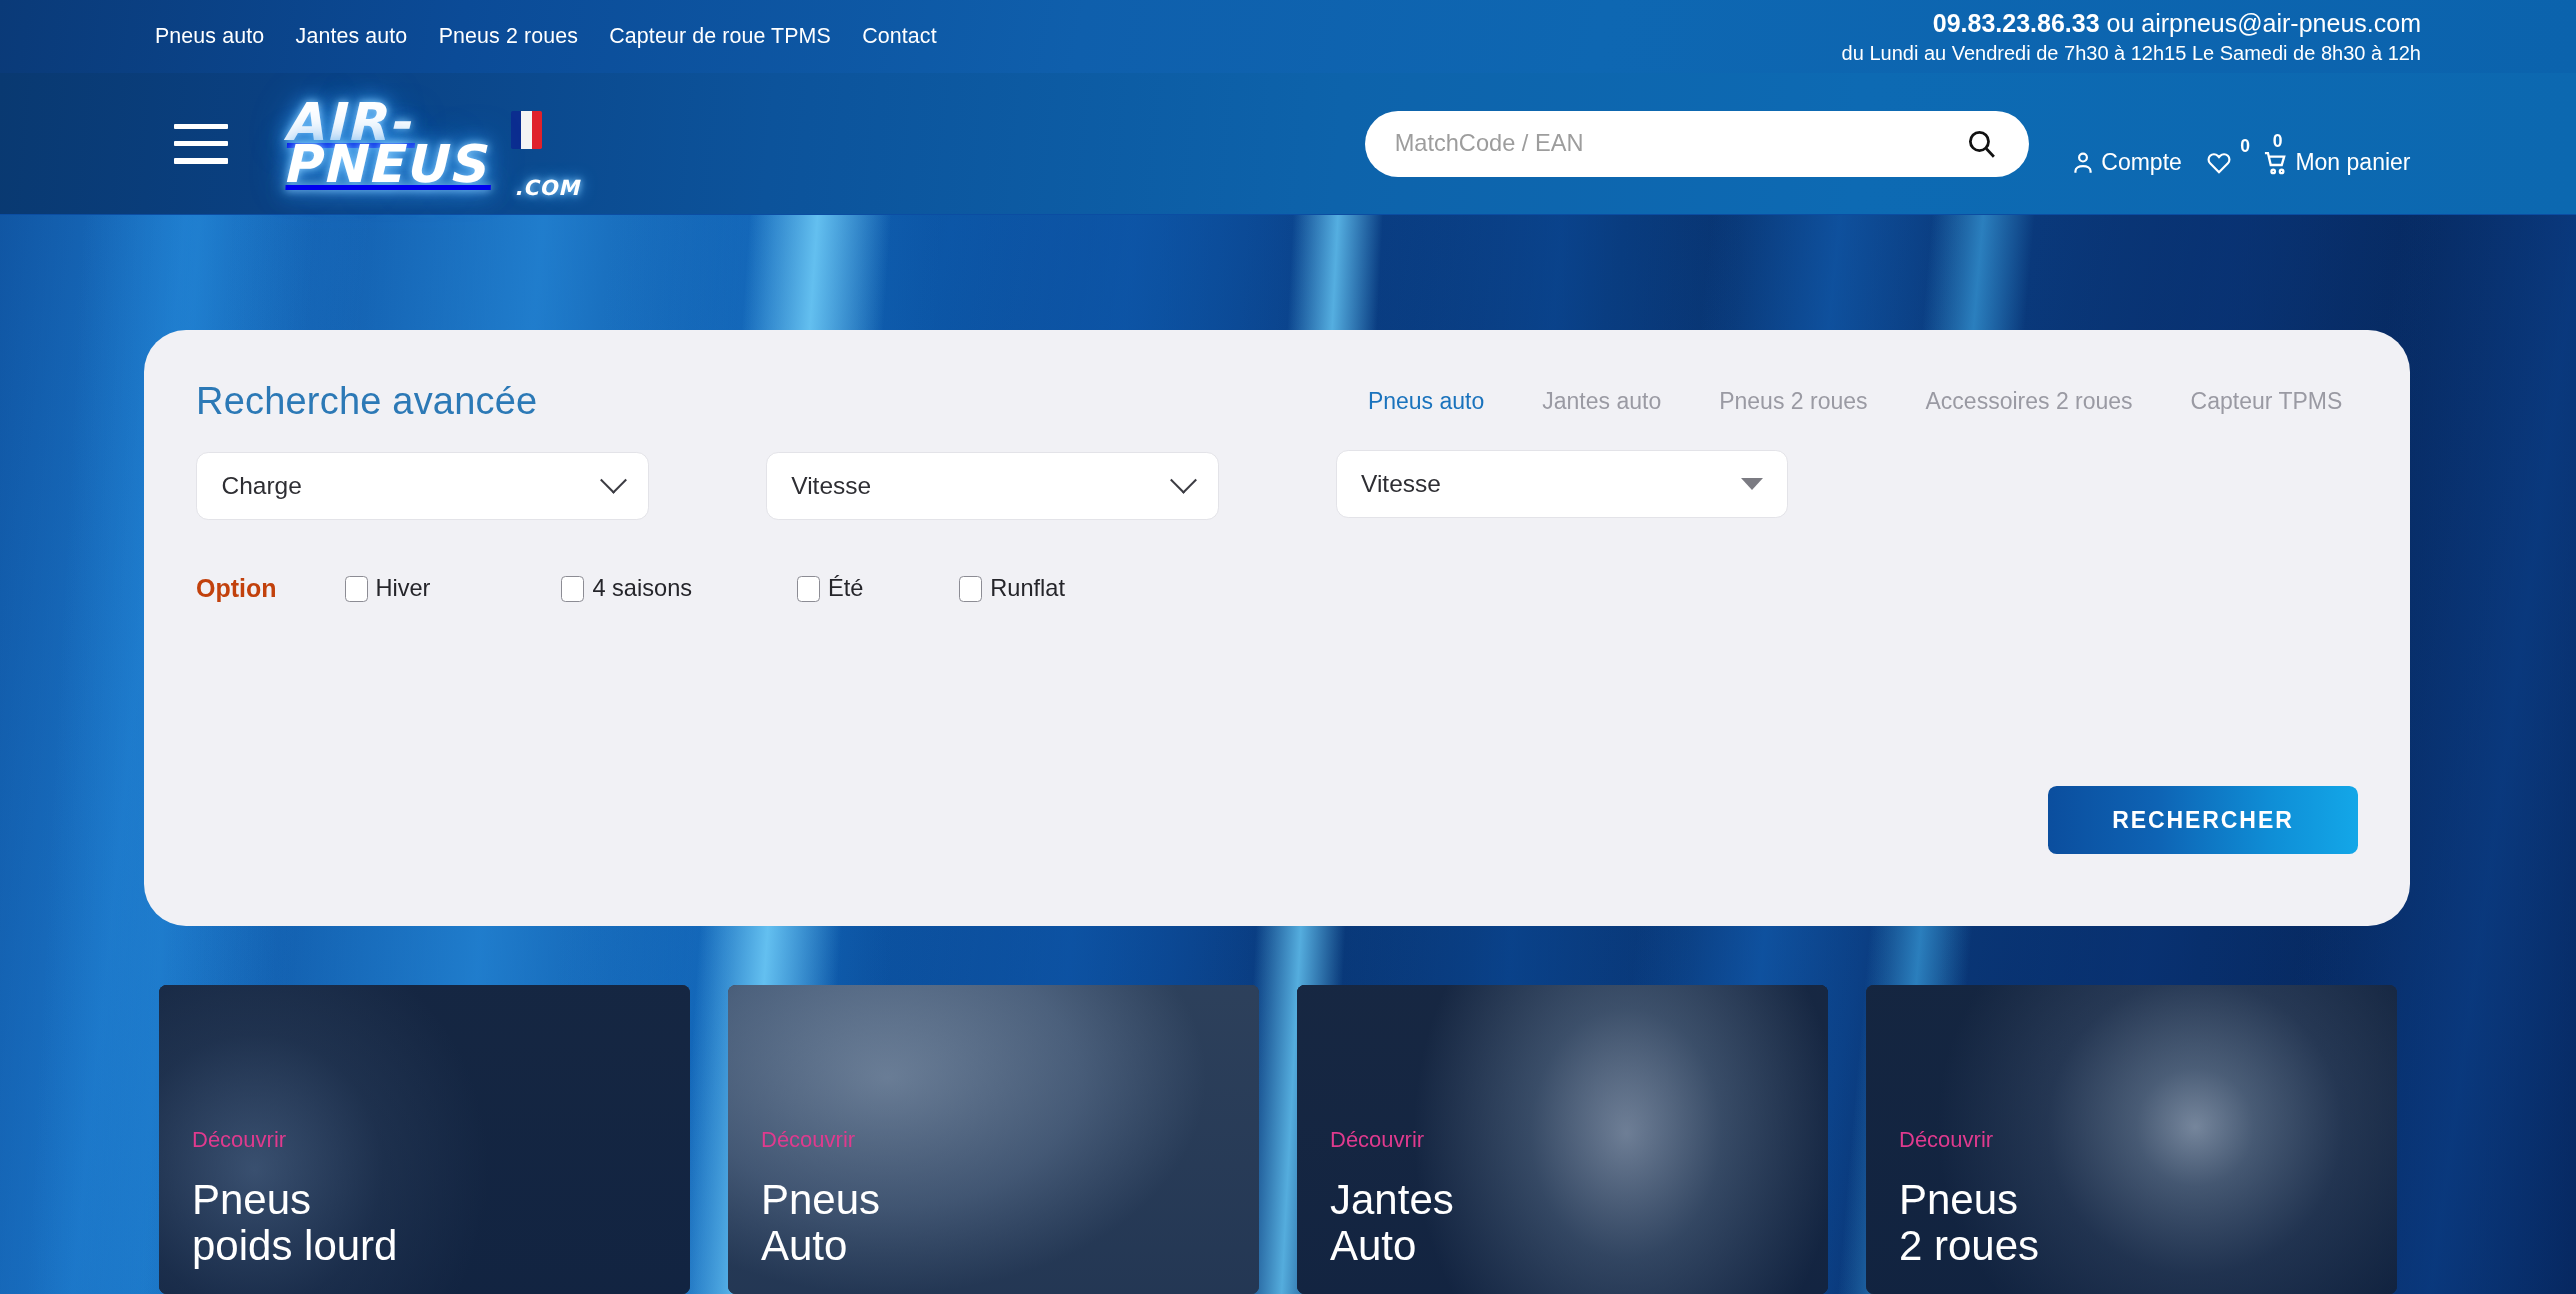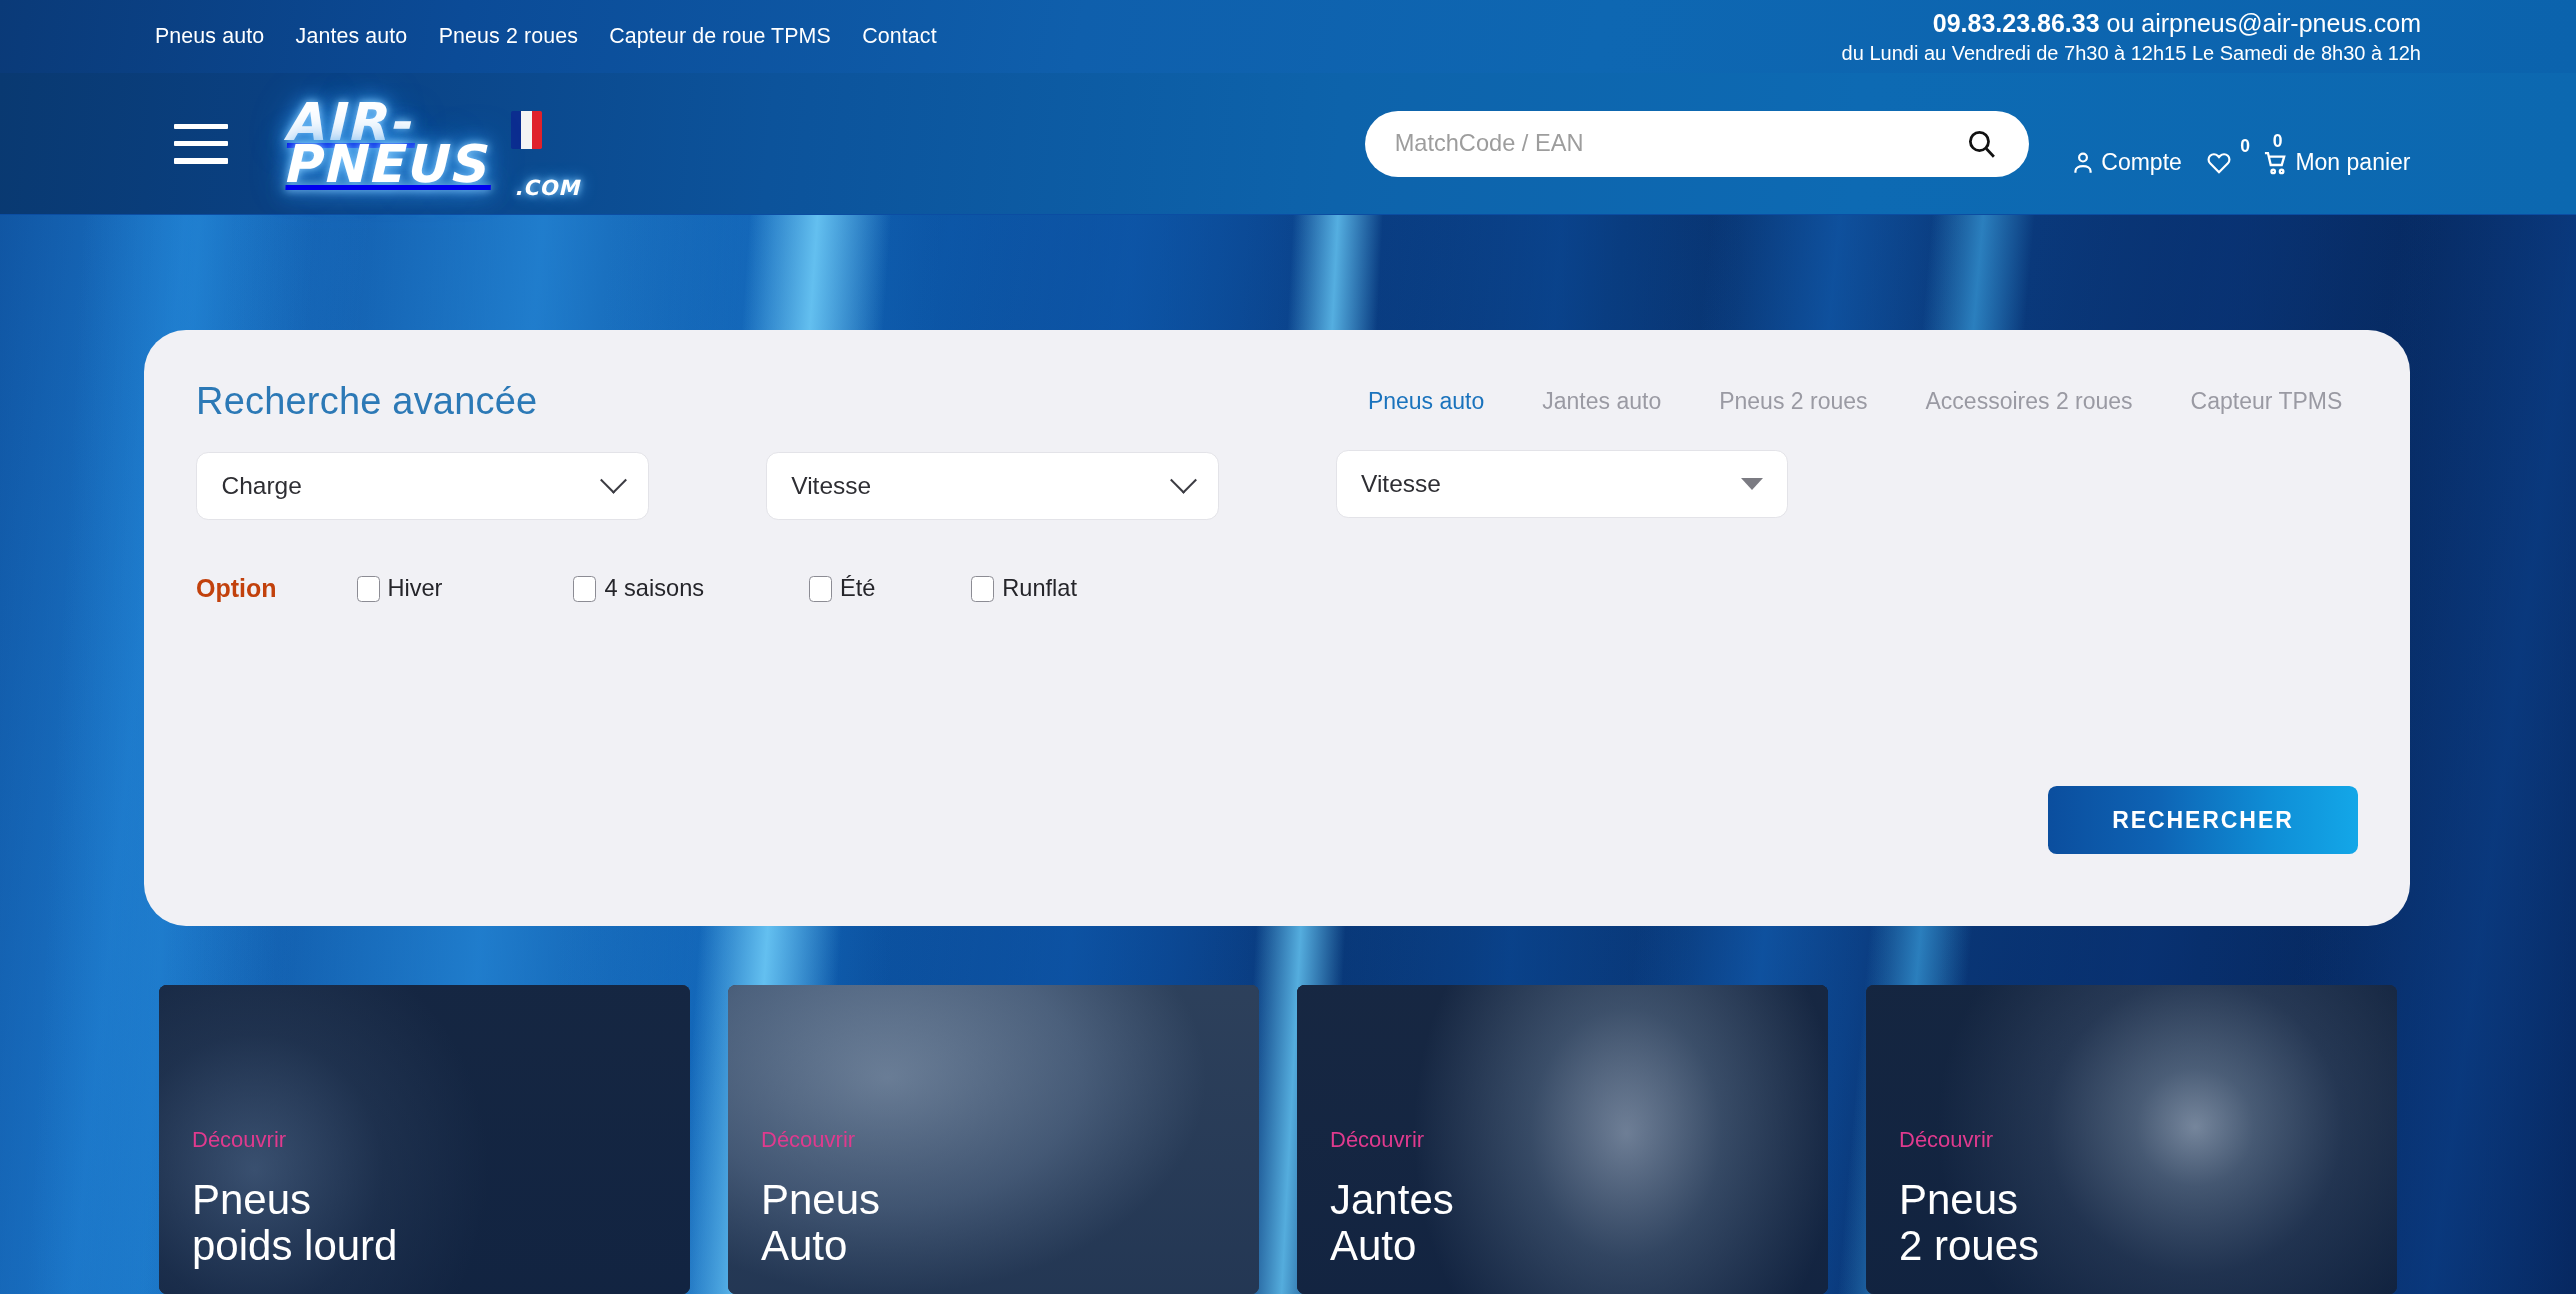--- a/index.html
+++ b/index.html
@@ -185,21 +185,21 @@
   .row2 .cell3 { position: relative; top: -1.7px; }
 
   .optrow { display: flex; align-items: center; padding-top: 54px; }
   .optlabel { font-size: 25px; font-weight: 700; color: #c2410c; margin-right: 68px; }
   .optitem { display: flex; align-items: center; cursor: pointer; margin-right: 65px; }
   .optitem .box {
     width: 23px; height: 26px; border: 1.7px solid #8c8c94; border-radius: 4.4px;
     background: #fff; margin-right: 7.9px; flex: 0 0 auto;
   }
   .optitem .txt { font-size: 23.6px; color: #25252a; white-space: nowrap; }
-  .op-hiver  { margin-left: 12px; }
+  .op-hiver  { margin-left: 0; }
   .op-4s     { margin-left: 26px; padding-left: 40px; }
   .op-ete    { margin-left: 40px; }
   .op-run    { margin-left: 31px; }
 
   .btn-search {
     position: absolute; right: 52px; bottom: 72px;
     width: 310px; height: 68px;
     border: none; border-radius: 8.7px;
     background: linear-gradient(90deg, #0b4e9e 0%, #0e63b4 35%, #0f8ed6 72%, #13a7e8 100%);
     color: #fff; font-size: 23px; letter-spacing: 1.9px; font-weight: 700;

